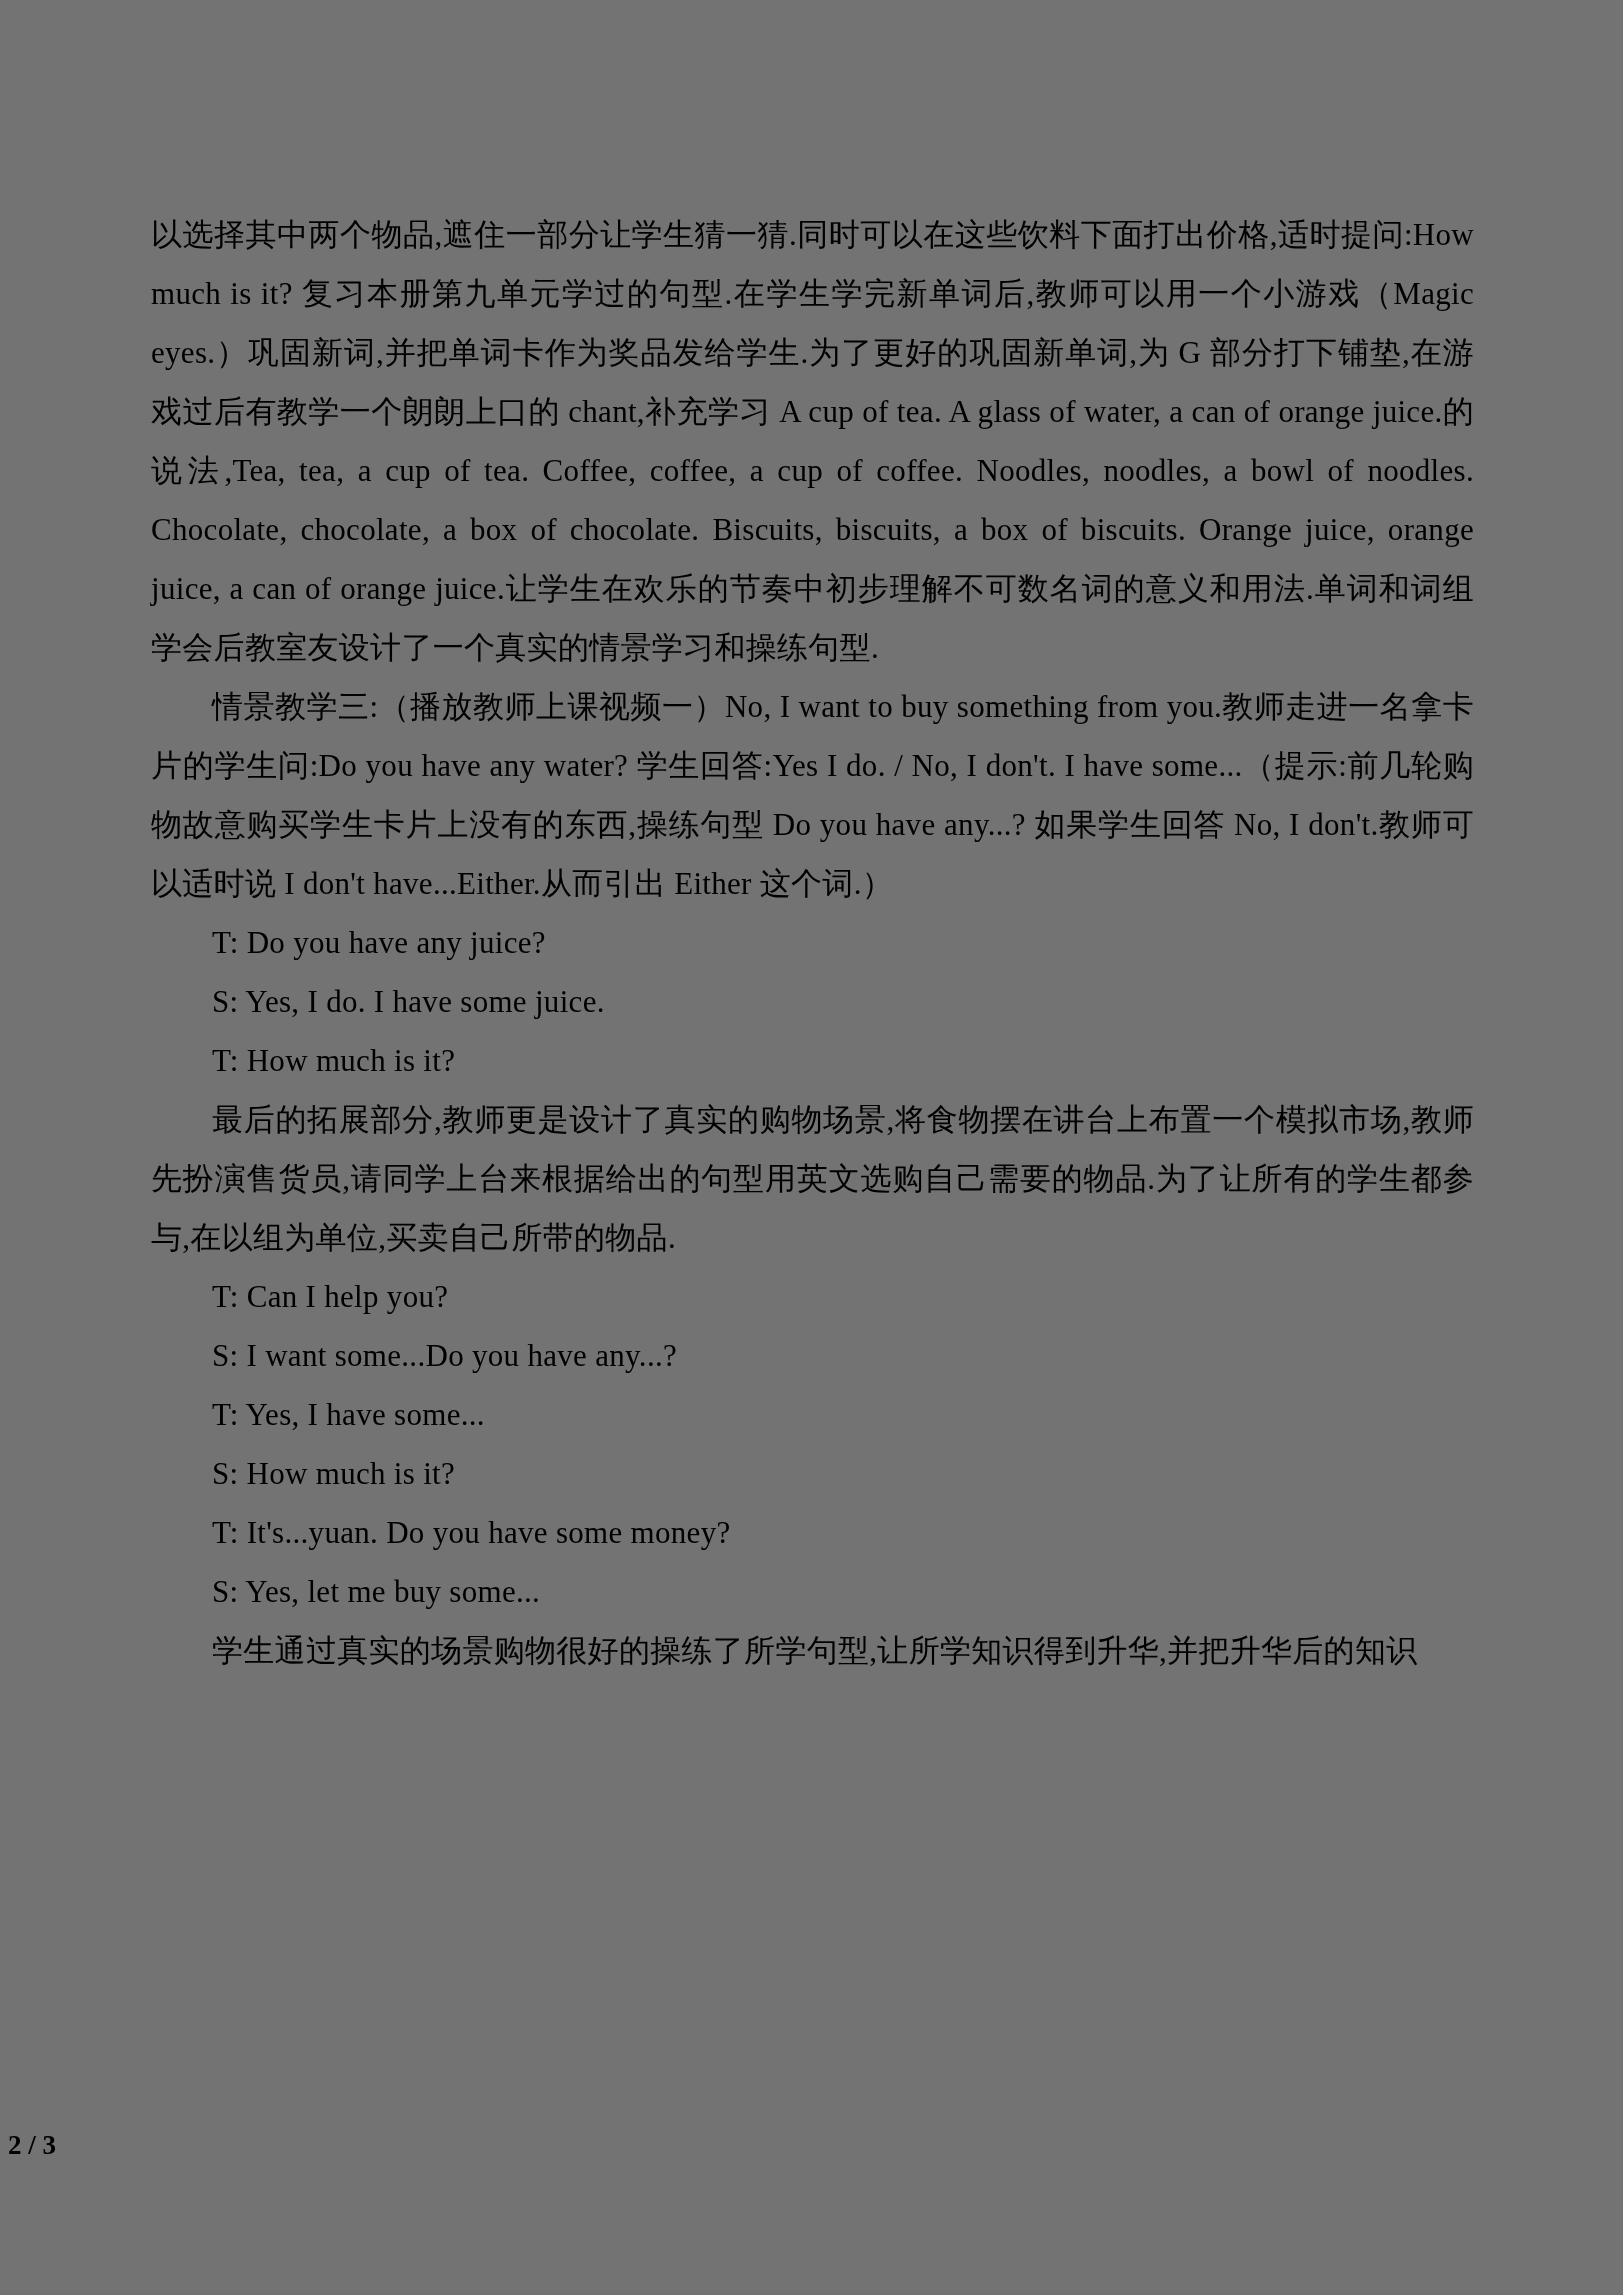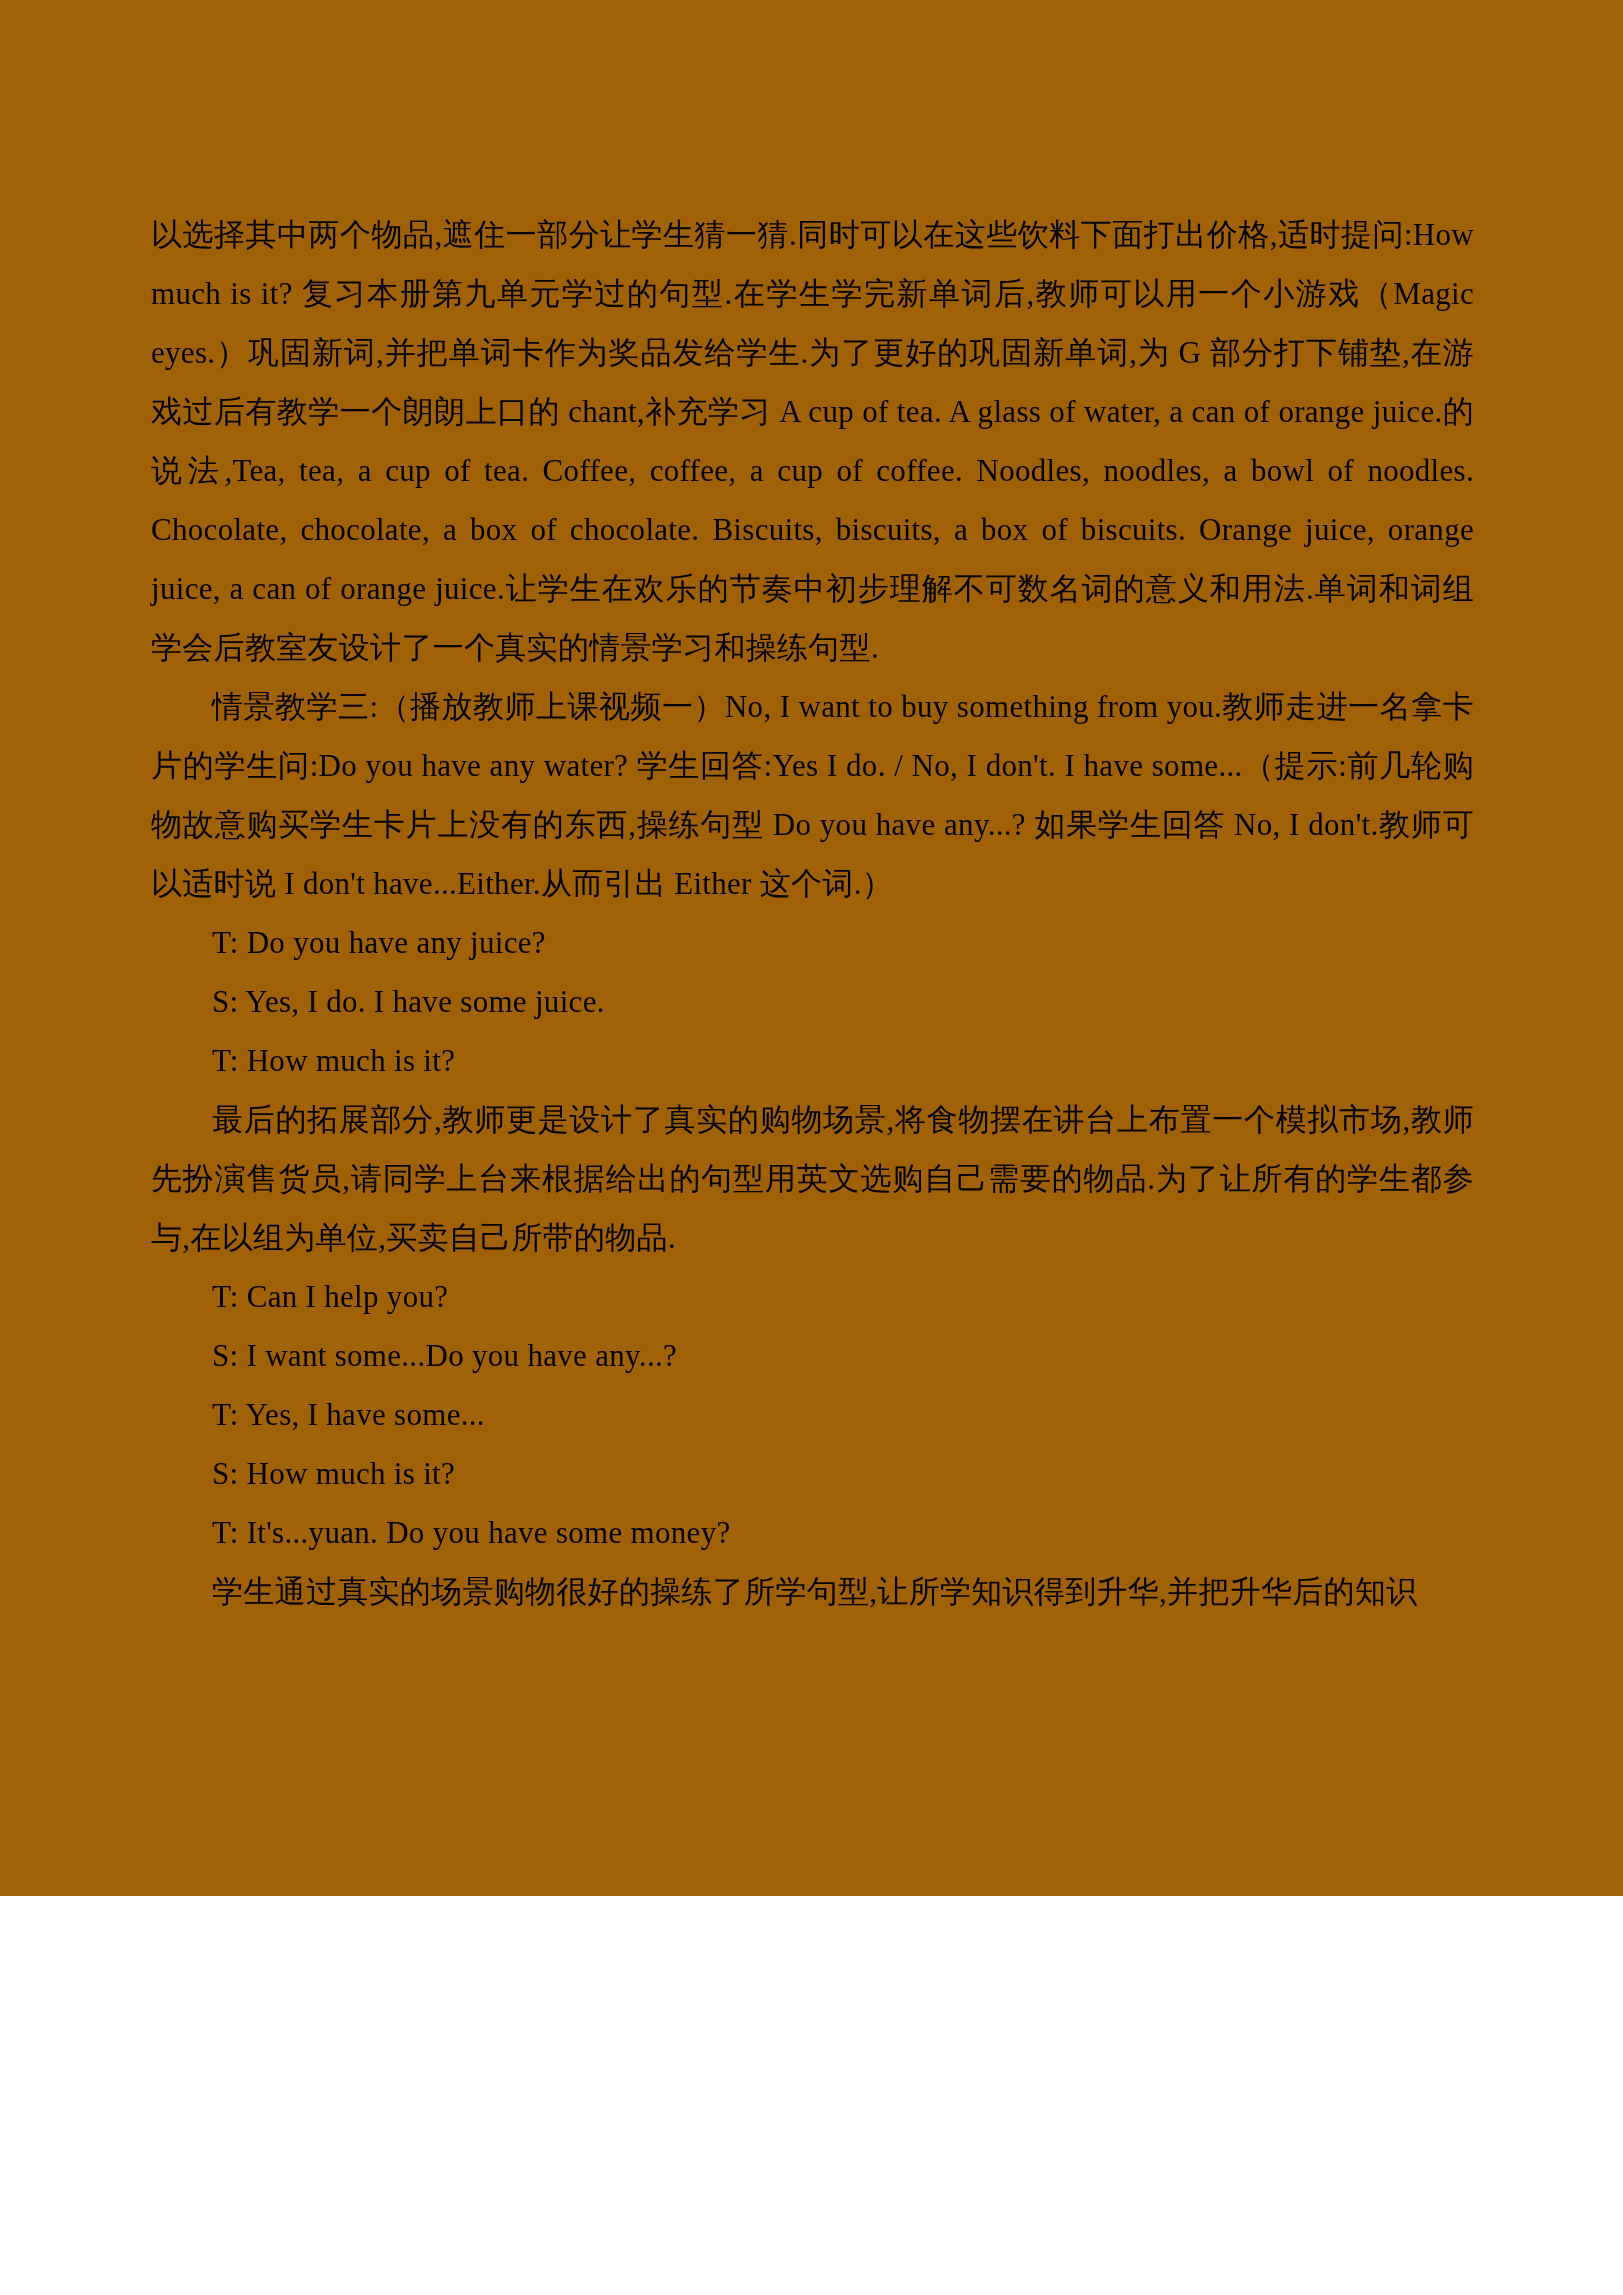--- a/index.html
+++ b/index.html
@@ -3,22 +3,22 @@
 <meta charset="utf-8">
 <style>
   html, body {
     margin: 0;
     padding: 0;
     background: #ffffff;
   }
   .page {
     position: relative;
     width: 1623px;
-    height: 1896px;
-    background: #a16207;
+    height: 2295px;
+    background: #737373;
     overflow: hidden;
     font-family: "Liberation Serif", "DejaVu Serif", serif;
     color: #000000;
   }
   .doc-body {
     position: absolute;
     left: 151px;
     top: 205px;
     width: 1323px;
     font-size: 31px;
@@ -54,19 +54,20 @@
       <p class="para indent">情景教学三:（播放教师上课视频一）No, I want to buy something from you.教师走进一名拿卡片的学生问:Do you have any water? 学生回答:Yes I do. / No, I don't. I have some...（提示:前几轮购物故意购买学生卡片上没有的东西,操练句型 Do you have any...? 如果学生回答 No, I don't.教师可以适时说 I don't have...Either.从而引出 Either 这个词.）</p>
       <p class="para indent">T: Do you have any juice?</p>
       <p class="para indent">S: Yes, I do. I have some juice.</p>
       <p class="para indent">T: How much is it?</p>
       <p class="para indent">最后的拓展部分,教师更是设计了真实的购物场景,将食物摆在讲台上布置一个模拟市场,教师先扮演售货员,请同学上台来根据给出的句型用英文选购自己需要的物品.为了让所有的学生都参与,在以组为单位,买卖自己所带的物品.</p>
       <p class="para indent">T: Can I help you?</p>
       <p class="para indent">S: I want some...Do you have any...?</p>
       <p class="para indent">T: Yes, I have some...</p>
       <p class="para indent">S: How much is it?</p>
       <p class="para indent">T: It's...yuan. Do you have some money?</p>
+      <p class="para indent">S: Yes, let me buy some...</p>
       <p class="para indent">学生通过真实的场景购物很好的操练了所学句型,让所学知识得到升华,并把升华后的知识</p>
     </div>
   <div class="footer">
     <span>2 / 3</span>
   </div>
 </div>
 
 
 </body></html>

